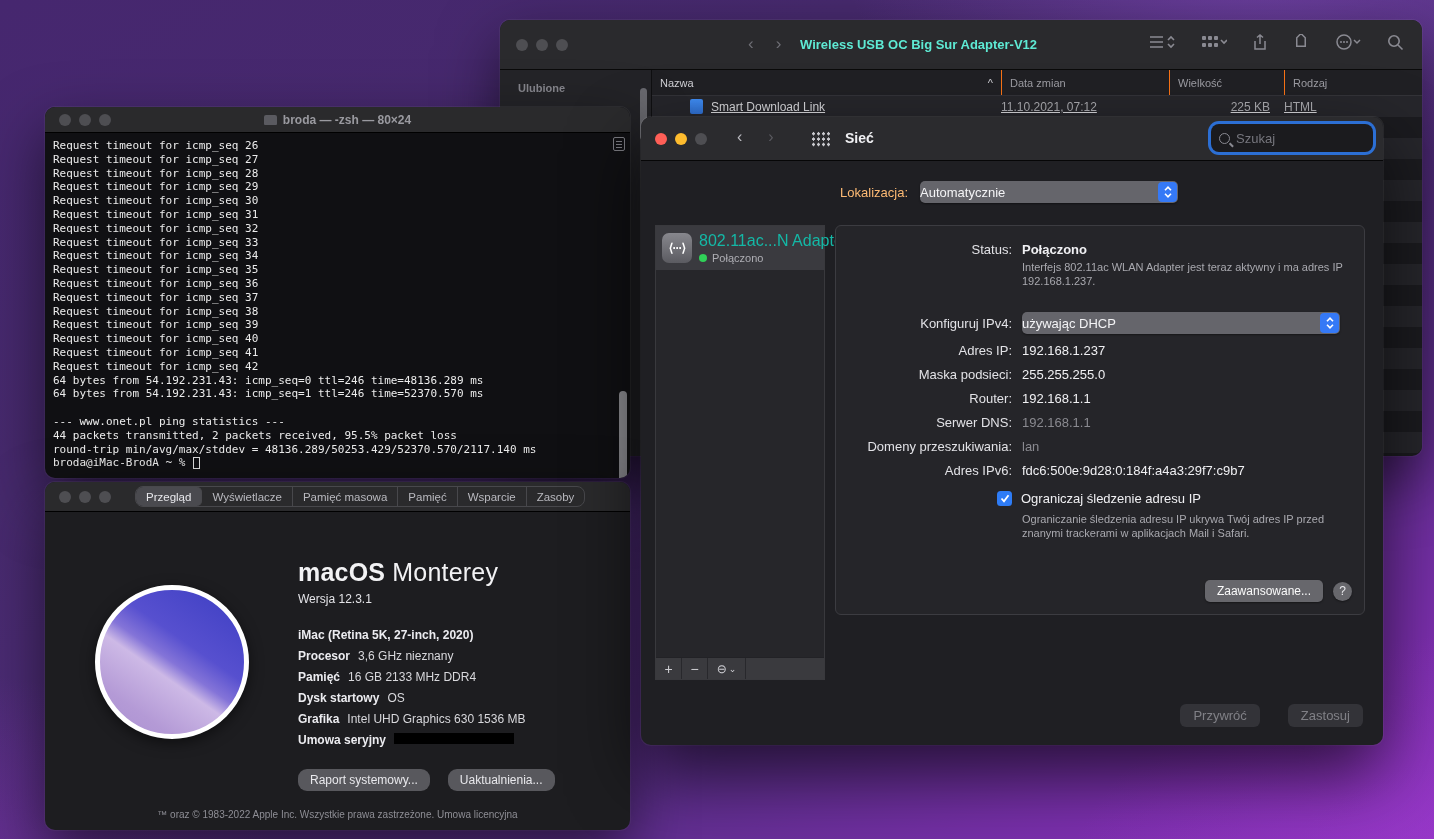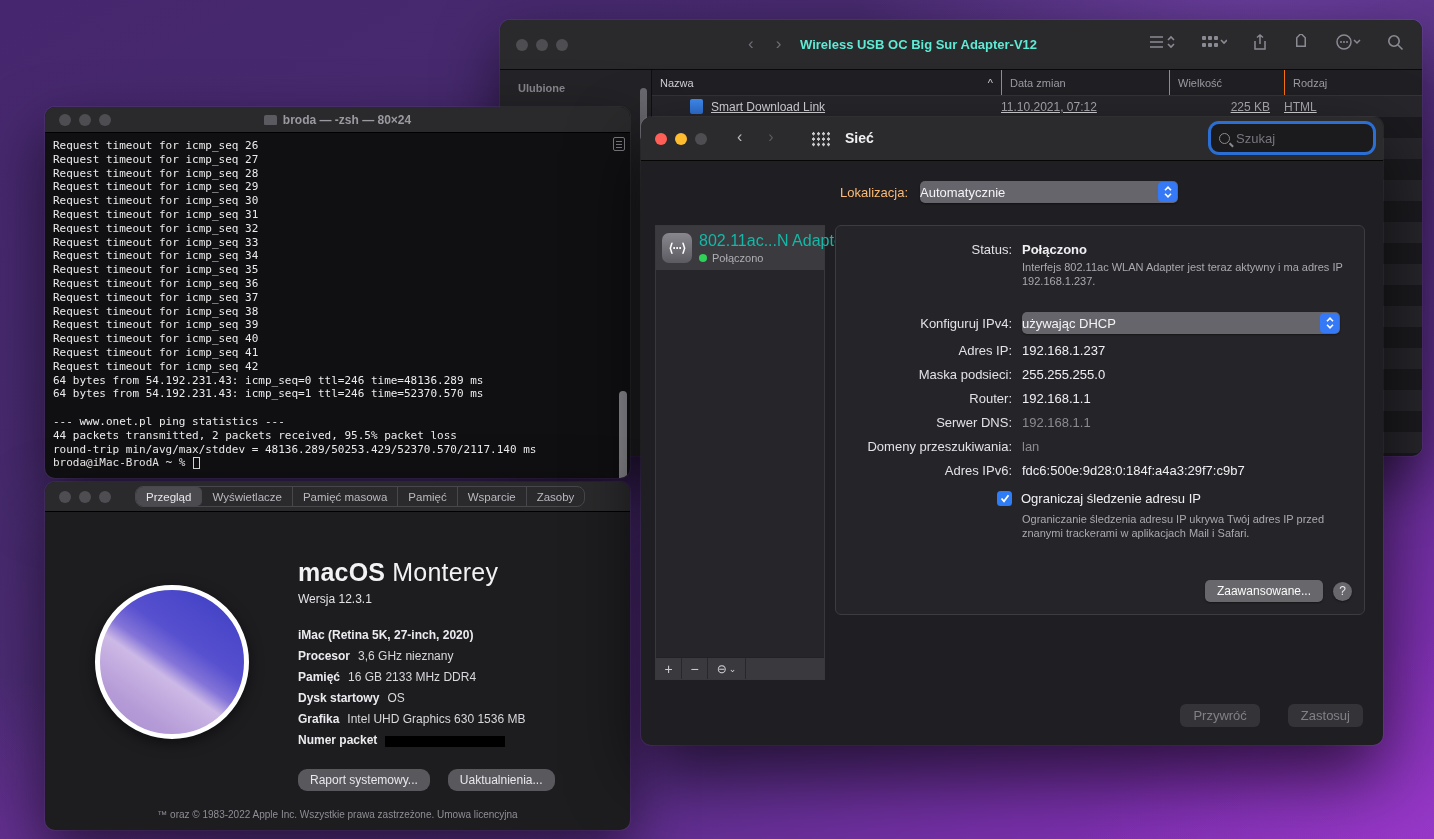--- a/index.html
+++ b/index.html
@@ -61,21 +61,21 @@
   .ab-tab:last-child { border-right:none; }
   .ab-tab.sel { background:#4a4a4f; color:#e8e8ec; border-radius:5px; }
   .ab-circle { position:absolute; left:50px; top:103px; width:154px; height:154px; border-radius:50%;
     background:linear-gradient(215deg, #3c3ec2 0%, #5750cf 38%, #8474d8 50%, #cdb9e6 58%, #b49ad6 80%, #a98fd0 100%);
     border:5px solid #ffffff; box-shadow:0 4px 14px rgba(0,0,0,.5); }
   .ab-text { position:absolute; left:253px; top:76px; width:320px; }
   .ab-osname { font-size:25px; color:#f2f2f4; letter-spacing:.2px; }
   .ab-osname b { font-weight:bold; }
   .ab-version { font-size:12px; color:#e4e4e8; margin-top:5px; }
   .ab-model { font-size:12px; font-weight:bold; color:#ececf0; margin-top:22px; }
-  .ab-spec { font-size:12px; color:#d8d8dc; margin-top:7px; display:flex; align-items:flex-end; }
+  .ab-spec { font-size:12px; color:#d8d8dc; margin-top:7px; display:flex; align-items:flex-start; }
   .ab-spec b { color:#ececf0; margin-right:8px; }
   .redact { display:inline-block; width:120px; height:11px; background:#000; }
   .ab-buttons { display:flex; gap:18px; margin-top:22px; }
   .ab-btn { background:#58585d; color:#e8e8ec; font-size:12px; border:none; border-radius:9px; padding:4px 12px; font-family:Liberation Sans, sans-serif; }
   .ab-footer { position:absolute; left:0; right:0; bottom:10px; text-align:center; font-size:10px; color:#8e8e95; }
 
   
   #network { left:641px; top:117px; width:742px; height:628px; background:#1f1f23; box-shadow:0 30px 70px rgba(0,0,0,.65), 0 0 0 1px rgba(255,255,255,.08); }
   .nw-titlebar { position:absolute; left:0; top:0; right:0; height:44px; background:#2b2b2e; border-radius:10px 10px 0 0; border-bottom:1px solid #060607; }
   .nw-lights { position:absolute; left:14px; top:16px; }
@@ -294,21 +294,21 @@
       </div>
     <div class="ab-spec">
         <b>Dysk startowy</b>
         <span>OS</span>
       </div>
     <div class="ab-spec">
         <b>Grafika</b>
         <span>Intel UHD Graphics 630 1536 MB</span>
       </div>
     <div class="ab-spec">
-        <b>Numer packet</b>
+        <b>Umowa seryjny</b>
         <span class="redact"></span>
       </div>
     <div class="ab-buttons">
       <button class="ab-btn">Raport systemowy...</button>
       <button class="ab-btn">Uaktualnienia...</button>
     </div>
   </div>
   <div class="ab-footer"><span>™ oraz © 1983-2022 Apple Inc. Wszystkie prawa zastrzeżone. </span><span>Umowa licencyjna</span></div>
 </div>
 

